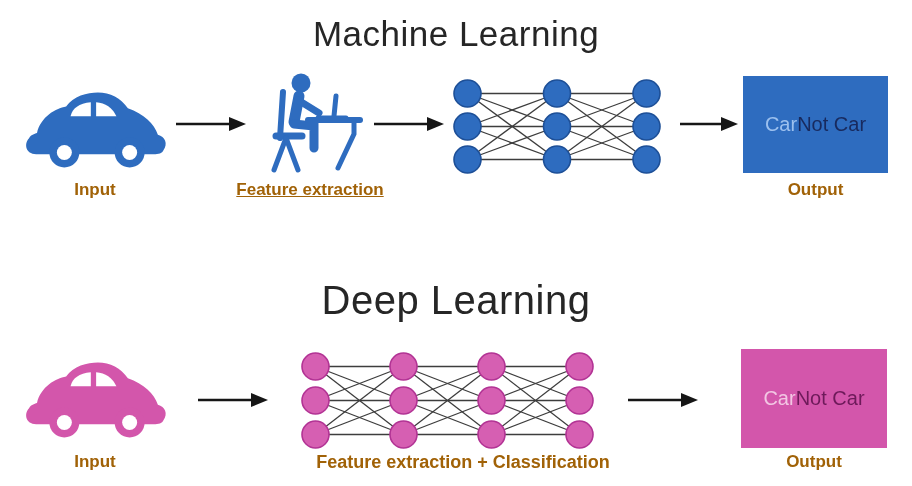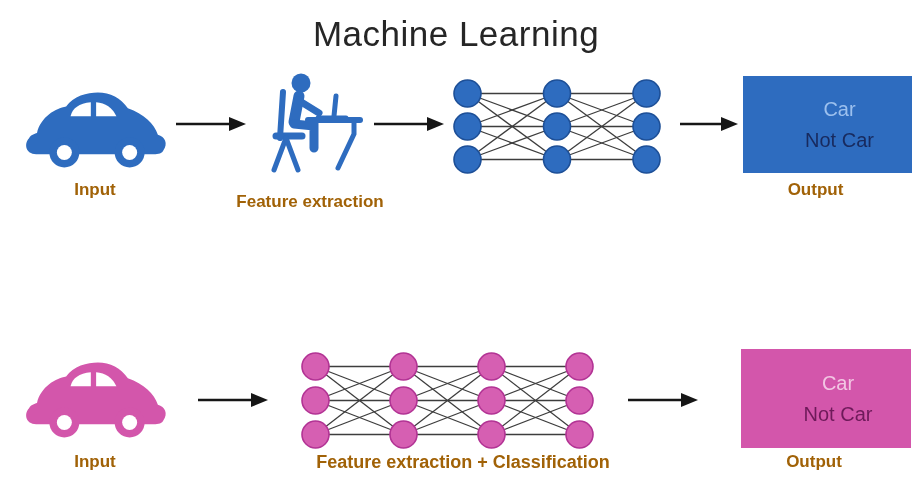--- a/index.html
+++ b/index.html
@@ -13,22 +13,22 @@
     color:#262626;font-weight:500;letter-spacing:.5px;margin:0;
   }
   .title-ml{top:14px;font-size:35px;}
   .title-dl{top:278px;font-size:40px;}
   .step-label{
     position:absolute;text-align:center;font-weight:700;font-size:17px;color:#a16207;
   }
   .arrow{position:absolute;}
   .net{position:absolute;}
   .outbox{
-    position:absolute;display:flex;flex-direction:column;align-items:center;justify-content:center;
-    font-size:20px;line-height:1.55;text-align:center;padding-left:24px;
+    position:absolute;display:flex;flex-direction:row;align-items:center;justify-content:center;
+    font-size:20px;line-height:1.55;text-align:center;
   }
   .outbox-blue{background:#2e6cbf;}
   .outbox-blue .l1{color:#9cc0ee;}
   .outbox-blue .l2{color:#182a5e;}
   .outbox-pink{background:#d356ab;}
   .outbox-pink .l1{color:#f2c6e3;}
   .outbox-pink .l2{color:#6e1a5a;}
 </style>
 </head>
 <body>
@@ -66,21 +66,21 @@
         <path d="M24 64 L50 64" stroke-width="7"></path>
         <path d="M34 66 L22 98" stroke-width="5"></path>
         <path d="M34 66 L46 98" stroke-width="5"></path>
         <path d="M56 48 L108 48" stroke-width="6"></path>
         <path d="M102 50 L102 62 L86 96" stroke-width="5"></path>
         <path d="M84 24 L82 44" stroke-width="5"></path>
         <path d="M66 46 L94 46" stroke-width="5"></path>
       </g>
     </svg>
   </div>
-  <div class="step-label" style="left:210px;top:192px;width:200px;">Feature extraction</div>
+  <div class="step-label" style="left:210px;top:180px;width:200px;text-decoration:underline;">Feature extraction</div>
 
   <svg class="arrow" style="left:374px;top:113px;" width="70" height="22" viewBox="0 0 70 22">
     <line x1="0" y1="11" x2="55" y2="11" stroke="#161616" stroke-width="2.4"></line>
     <polygon points="53,4 70,11 53,18" fill="#161616"></polygon>
   </svg>
 
   <div class="net" style="left:452px;top:78px;width:210px;height:97px;"><svg width="210" height="97">
         <line x1="15.5" y1="15.5" x2="105" y2="15.5" stroke="#3d3d3d" stroke-width="1.3"></line>
         <line x1="15.5" y1="15.5" x2="105" y2="48.5" stroke="#3d3d3d" stroke-width="1.3"></line>
         <line x1="15.5" y1="15.5" x2="105" y2="81.5" stroke="#3d3d3d" stroke-width="1.3"></line>
@@ -114,20 +114,21 @@
     <line x1="0" y1="11" x2="43" y2="11" stroke="#161616" stroke-width="2.4"></line>
     <polygon points="41,4 58,11 41,18" fill="#161616"></polygon>
   </svg>
 
   <div class="outbox outbox-blue" style="left:743px;top:76px;width:145px;height:97px;">
     <span class="l1">Car</span>
     <span class="l2">Not Car</span>
   </div>
   <div class="step-label" style="left:743px;top:180px;width:145px;">Output</div>
 
+  <h1 class="title title-dl">Deep Learning</h1>
 
   <div class="abs" style="left:22px;top:352px;width:150px;height:95px;">
     <svg width="150" height="95" viewBox="0 0 170 100">
       <path fill="#d356ab" d="M16 78 C4 78 2 66 8 60 C10 56 14 55 17 54 C21 36 38 26 50 24 C58 12 74 8 86 8 C100 8 112 14 120 26 C138 32 150 44 154 56 C162 58 166 66 160 74 C158 78 152 78 148 78 Z"></path>
       <circle cx="48" cy="76" r="17" fill="#d356ab"></circle>
       <circle cx="48" cy="76" r="8.5" fill="#ffffff"></circle>
       <circle cx="122" cy="76" r="17" fill="#d356ab"></circle>
       <circle cx="122" cy="76" r="8.5" fill="#ffffff"></circle>
       <path fill="#ffffff" d="M55 35 Q58 21 78 19 L78 35 Z"></path>
       <path fill="#ffffff" d="M84 19 Q100 20 107 35 L84 35 Z"></path>

